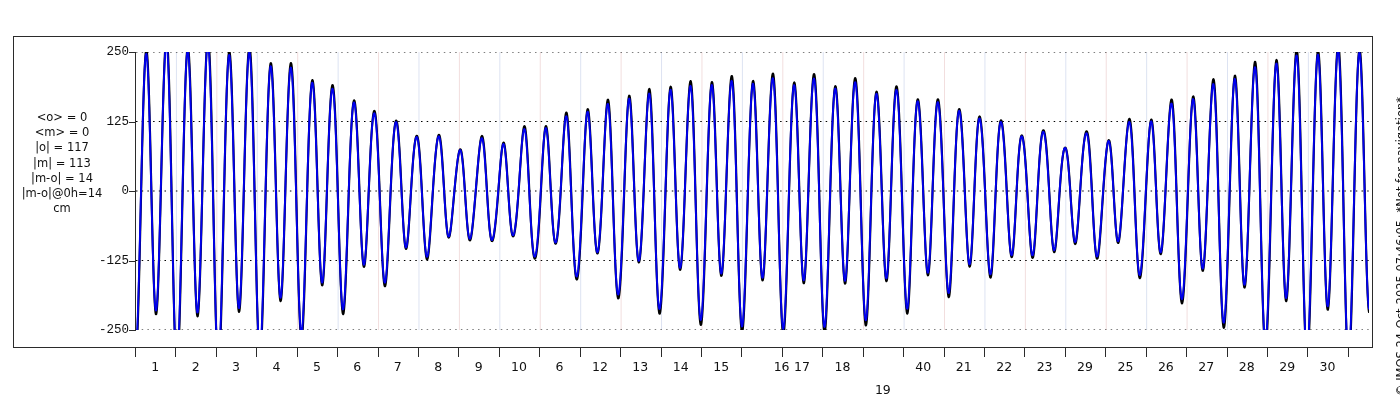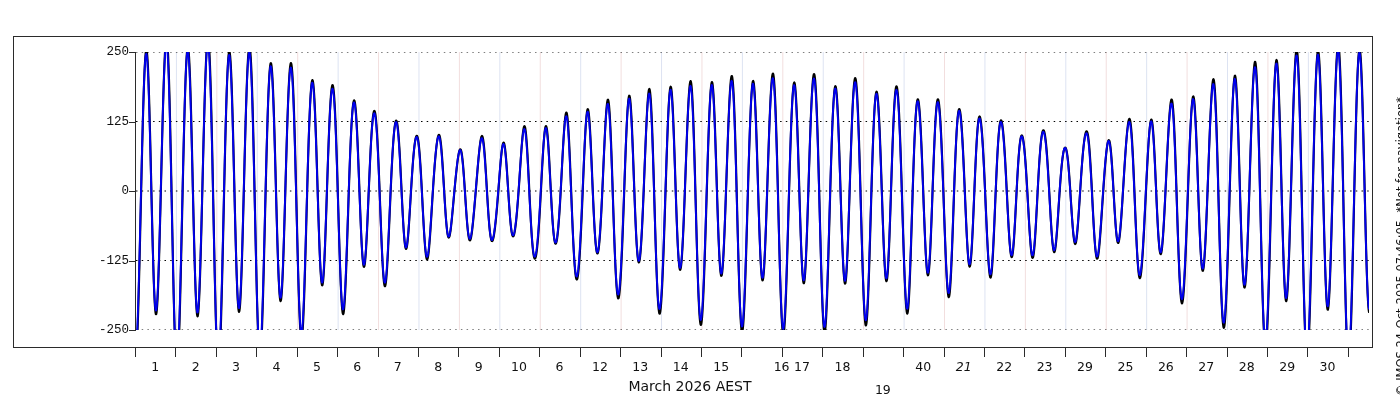--- a/index.html
+++ b/index.html
@@ -141,20 +141,29 @@
   }
 </style>
 </head>
 <body>
 
 <div id="root">
 
 
   <div class="frame"></div>
 
+  <div class="stats">
+    <div>&lt;o&gt; = 0</div>
+    <div>&lt;m&gt; = 0</div>
+    <div>|o| = 117</div>
+    <div>|m| = 113</div>
+    <div>|m-o| = 14</div>
+    <div>|m-o|@0h=14</div>
+    <div>cm</div>
+  </div>
 
   <div class="plot">
     <svg class="plot-svg" id="plot-svg" viewBox="0 0 1233 278" preserveAspectRatio="none">
         <line x1="40.42622950819673" y1="0" x2="40.42622950819673" y2="278" stroke="#dde3f2" stroke-width="1"></line>
         <line x1="80.85245901639345" y1="0" x2="80.85245901639345" y2="278" stroke="#f2dede" stroke-width="1"></line>
         <line x1="121.27868852459017" y1="0" x2="121.27868852459017" y2="278" stroke="#dde3f2" stroke-width="1"></line>
         <line x1="161.7049180327869" y1="0" x2="161.7049180327869" y2="278" stroke="#f2dede" stroke-width="1"></line>
         <line x1="202.1311475409836" y1="0" x2="202.1311475409836" y2="278" stroke="#dde3f2" stroke-width="1"></line>
         <line x1="242.55737704918033" y1="0" x2="242.55737704918033" y2="278" stroke="#f2dede" stroke-width="1"></line>
         <line x1="282.9836065573771" y1="0" x2="282.9836065573771" y2="278" stroke="#dde3f2" stroke-width="1"></line>
@@ -237,21 +246,21 @@
       <div class="xtick-label" style="left: 761.607px; margin-left: 20px;">16</div>
       <div class="xtick-mark" style="left: 781.82px;"></div>
       <div class="xtick-label" style="left: 802.033px;">17</div>
       <div class="xtick-mark" style="left: 822.246px;"></div>
       <div class="xtick-label" style="left: 842.459px;">18</div>
       <div class="xtick-mark" style="left: 862.672px;"></div>
       <div class="xtick-label" style="left: 882.885px; margin-top: 23px;">19</div>
       <div class="xtick-mark" style="left: 903.098px;"></div>
       <div class="xtick-label" style="left: 923.311px;">40</div>
       <div class="xtick-mark" style="left: 943.525px;"></div>
-      <div class="xtick-label" style="left: 963.738px; font-style: italic;">21</div>
+      <div class="xtick-label" style="left: 963.738px;">21</div>
       <div class="xtick-mark" style="left: 983.951px;"></div>
       <div class="xtick-label" style="left: 1004.16px;">22</div>
       <div class="xtick-mark" style="left: 1024.38px;"></div>
       <div class="xtick-label" style="left: 1044.59px;">23</div>
       <div class="xtick-mark" style="left: 1064.8px;"></div>
       <div class="xtick-label" style="left: 1085.02px;">29</div>
       <div class="xtick-mark" style="left: 1105.23px;"></div>
       <div class="xtick-label" style="left: 1125.44px;">25</div>
       <div class="xtick-mark" style="left: 1145.66px;"></div>
       <div class="xtick-label" style="left: 1165.87px;">26</div>
@@ -259,19 +268,18 @@
       <div class="xtick-label" style="left: 1206.3px;">27</div>
       <div class="xtick-mark" style="left: 1226.51px;"></div>
       <div class="xtick-label" style="left: 1246.72px;">28</div>
       <div class="xtick-mark" style="left: 1266.93px;"></div>
       <div class="xtick-label" style="left: 1287.15px;">29</div>
       <div class="xtick-mark" style="left: 1307.36px;"></div>
       <div class="xtick-label" style="left: 1327.57px;">30</div>
       <div class="xtick-mark" style="left: 1347.79px;"></div>
     </div>
 
-  <div class="xaxis-title">March 2026 AEST</div>
 
   <div class="copyright">
     <span>© IMOS 24-Oct-2025 07:46:05. *Not for navigation*</span>
   </div>
 
 </div>
 
 </body></html>

